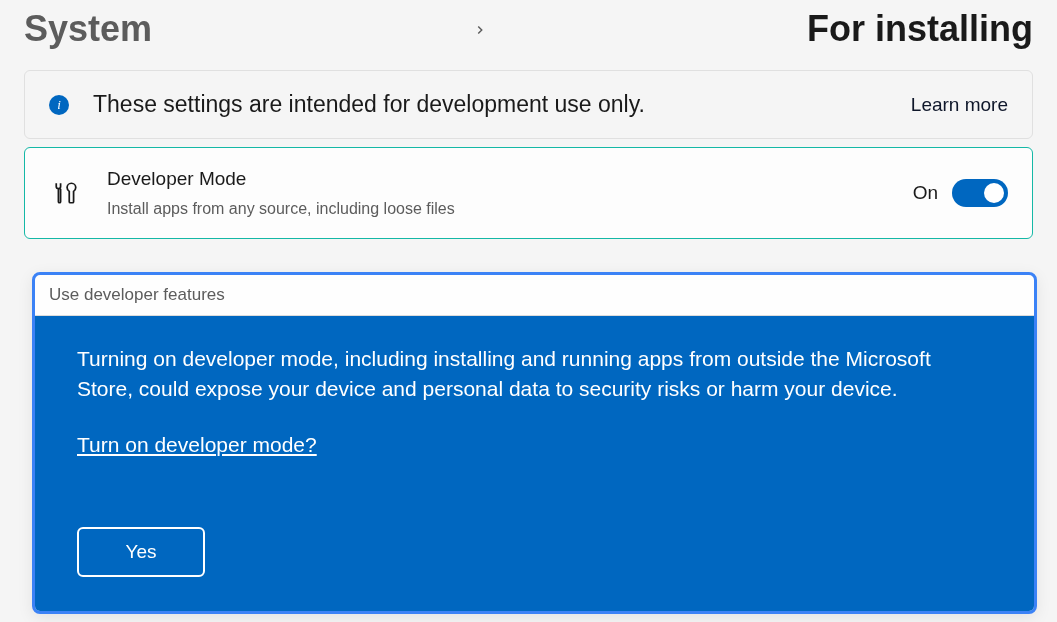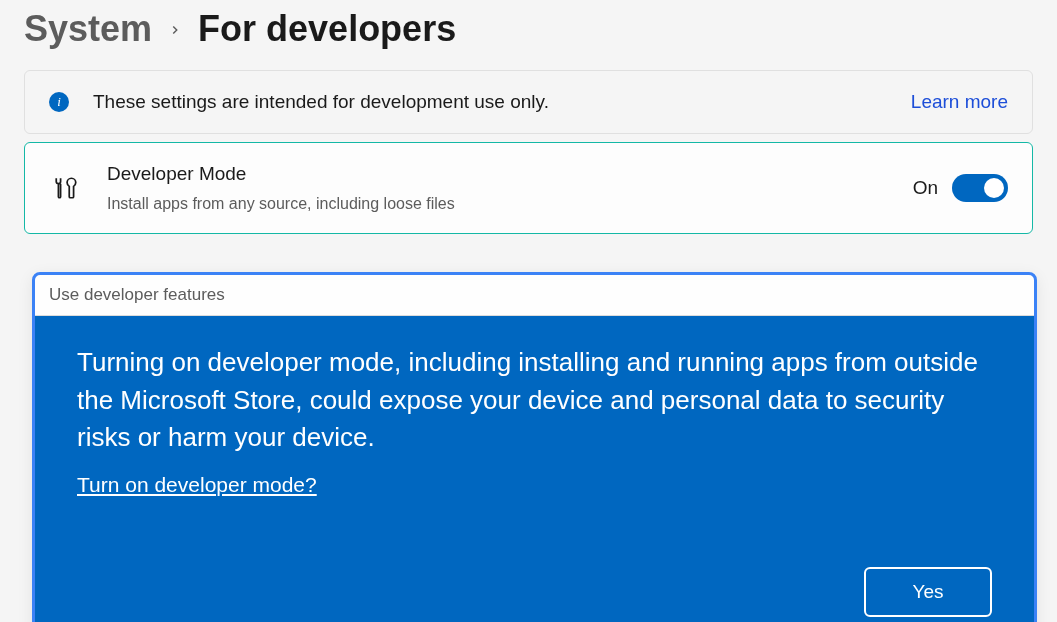--- a/index.html
+++ b/index.html
@@ -13,20 +13,21 @@
       width: 1057px;
       height: 622px;
       padding: 0 24px;
       overflow: hidden;
     }
     .breadcrumb {
       display: flex;
       align-items: center;
       gap: 16px;
       padding: 8px 0 20px 0;
+      justify-content: space-between;
     }
     .breadcrumb-parent {
       font-size: 36px;
       font-weight: 600;
       color: #5c5c5c;
     }
     .breadcrumb-sep {
       font-size: 24px;
       color: #5c5c5c;
     }
@@ -54,26 +55,26 @@
       align-items: center;
       justify-content: center;
       font-size: 13px;
       font-style: italic;
       font-family: Georgia, serif;
       margin-right: 24px;
       flex-shrink: 0;
     }
     .info-text {
       flex: 1;
-      font-size: 19px;
+      font-size: 23px;
       color: #1a1a1a;
     }
     .info-link {
       font-size: 19px;
-      color: #1d4ed8;
+      color: #0f172a;
       cursor: pointer;
     }
     .setting-card {
       display: flex;
       align-items: center;
       padding: 20px 24px;
       background: #fdfdfd;
       border: 1px solid #14b8a6;
       border-radius: 6px;
     }
@@ -140,32 +141,31 @@
       font-size: 17px;
       color: #5c5c5c;
       border-bottom: 1px solid #dcdcdc;
     }
     .dialog-body {
       background: #0067c0;
       padding: 28px 42px 34px 42px;
     }
     .dialog-message {
       color: white;
-      font-size: 26px;
+      font-size: 21px;
       line-height: 1.45;
-      margin-bottom: 16px;
+      margin-bottom: 28px;
     }
     .dialog-question {
       color: white;
       font-size: 21px;
       text-decoration: underline;
     }
     .dialog-buttons {
       display: flex;
-      justify-content: flex-end;
       gap: 19px;
       margin-top: 70px;
     }
     .dialog-btn {
       min-width: 128px;
       padding: 12px 20px;
       background: #0067c0;
       border: 2px solid white;
       border-radius: 6px;
       color: white;
@@ -178,21 +178,21 @@
 </head>
 <body>
 
 <div class="breadcrumb">
   <span class="breadcrumb-parent">System</span>
   <span class="breadcrumb-sep">
     <svg width="14" height="14" viewBox="0 0 24 24" fill="none" stroke="#5c5c5c" stroke-width="2.5">
       <polyline points="9 18 15 12 9 6"></polyline>
     </svg>
   </span>
-  <span class="breadcrumb-current">For developers</span>
+  <span class="breadcrumb-current">For installing</span>
 </div>
 
 <div class="info-banner">
   <div class="info-icon">i</div>
   <div class="info-text">These settings are intended for development use only.</div>
   <div class="info-link">Learn more</div>
 </div>
 
 <div class="setting-card">
   <div class="tools-icon">

